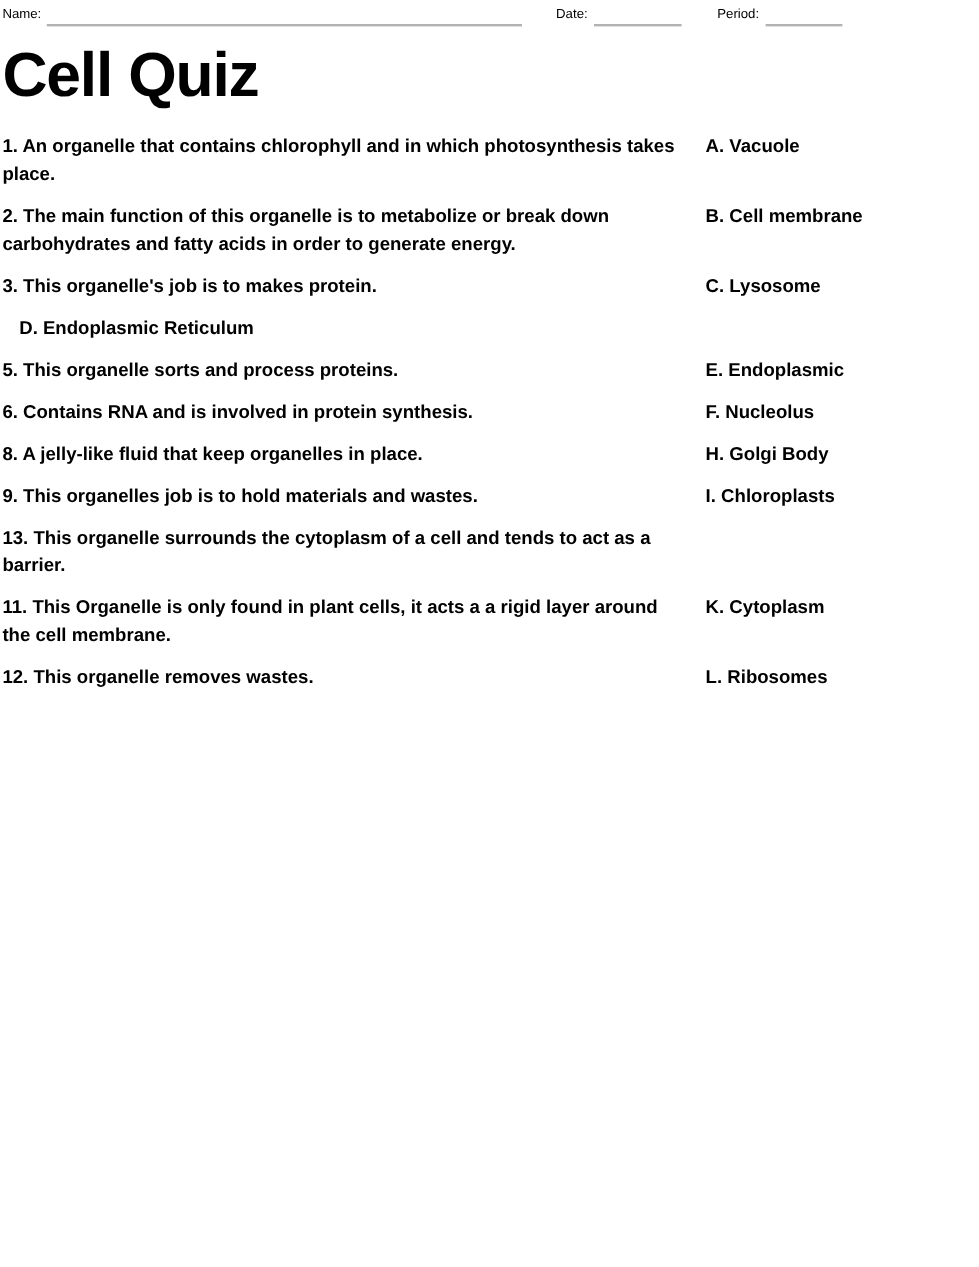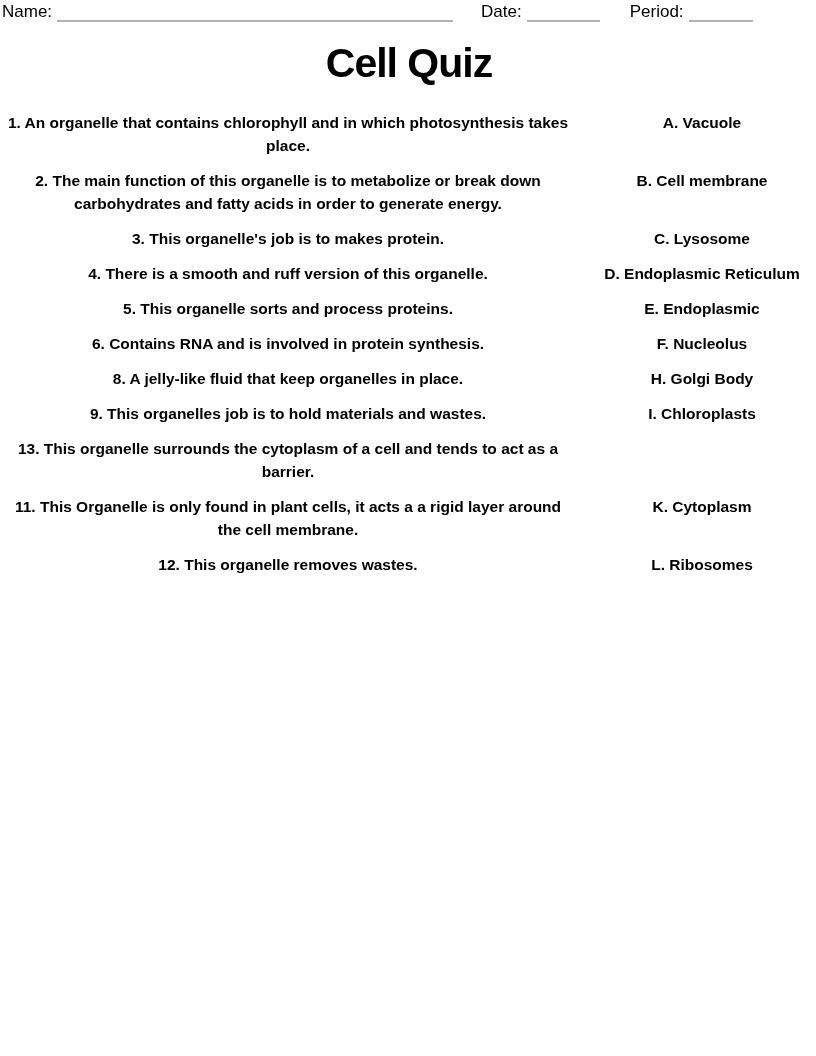--- a/index.html
+++ b/index.html
@@ -19,53 +19,52 @@
     width: 816px;
     height: 1056px;
     padding-left: 2px;
     padding-top: 1px;
   }
   
   .hdr {
     display: flex;
     align-items: flex-end;
     height: 21px;
-    font-size: 17px;
+    font-size: 11px;
     line-height: 20px;
     font-weight: 400;
   }
   .hlabel { white-space: nowrap; }
   .uline {
     display: inline-block;
     height: 17px;
     border-bottom: 2px solid #b3b3b3;
     margin-left: 5px;
   }
   .uline-name   { width: 396px; }
   .gap-date     { margin-left: 28px; }
   .uline-date   { width: 73px; }
   .gap-period   { margin-left: 30px; }
   .uline-period { width: 64px; }
   
   .title {
     margin: 9px 0 0 0;
     padding: 0;
-    text-align: center;
-    font-size: 41px;
+    text-align: left;
+    font-size: 52px;
     line-height: 64px;
     font-weight: bold;
     letter-spacing: -1px;
   }
   
   .qa-list {
     margin-top: 16px;
     font-size: 15.5px;
     line-height: 23px;
     font-weight: bold;
-    text-align: center;
   }
   .row {
     display: flex;
     align-items: flex-start;
     margin-bottom: 12px;
   }
   .q {
     flex: 0 0 572px;
   }
   .a {
@@ -100,21 +99,20 @@
     <div class="q">2. The main function of this organelle is to metabolize or break down carbohydrates and fatty acids in order to generate energy.</div>
     <div class="a">B. Cell membrane</div>
   </div>
 
   <div class="row">
     <div class="q">3. This organelle's job is to makes protein.</div>
     <div class="a">C. Lysosome</div>
   </div>
 
   <div class="row">
-    <div class="q">4. There is a smooth and ruff version of this organelle.</div>
     <div class="a">D. Endoplasmic Reticulum</div>
   </div>
 
   <div class="row">
     <div class="q">5. This organelle sorts and process proteins.</div>
     <div class="a">E. Endoplasmic</div>
   </div>
 
   <div class="row">
     <div class="q">6. Contains RNA and is involved in protein synthesis.</div>

